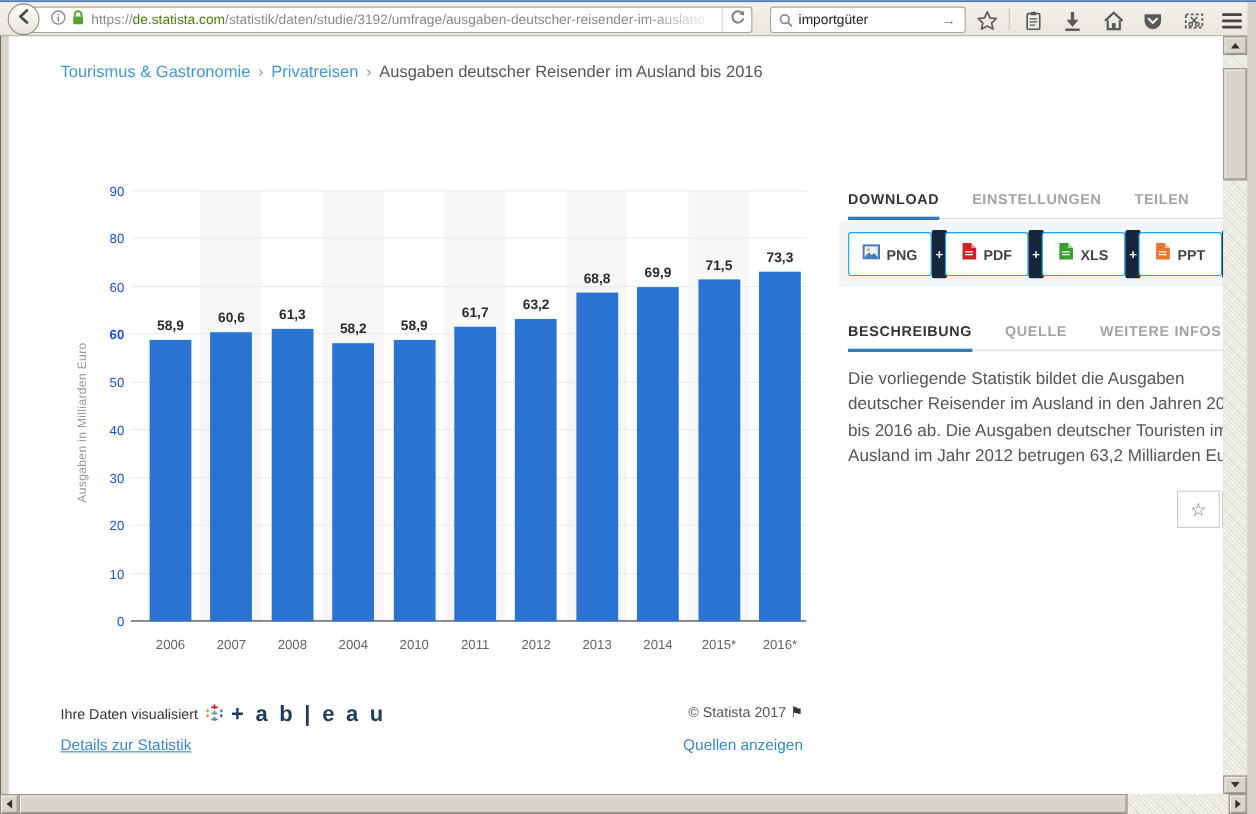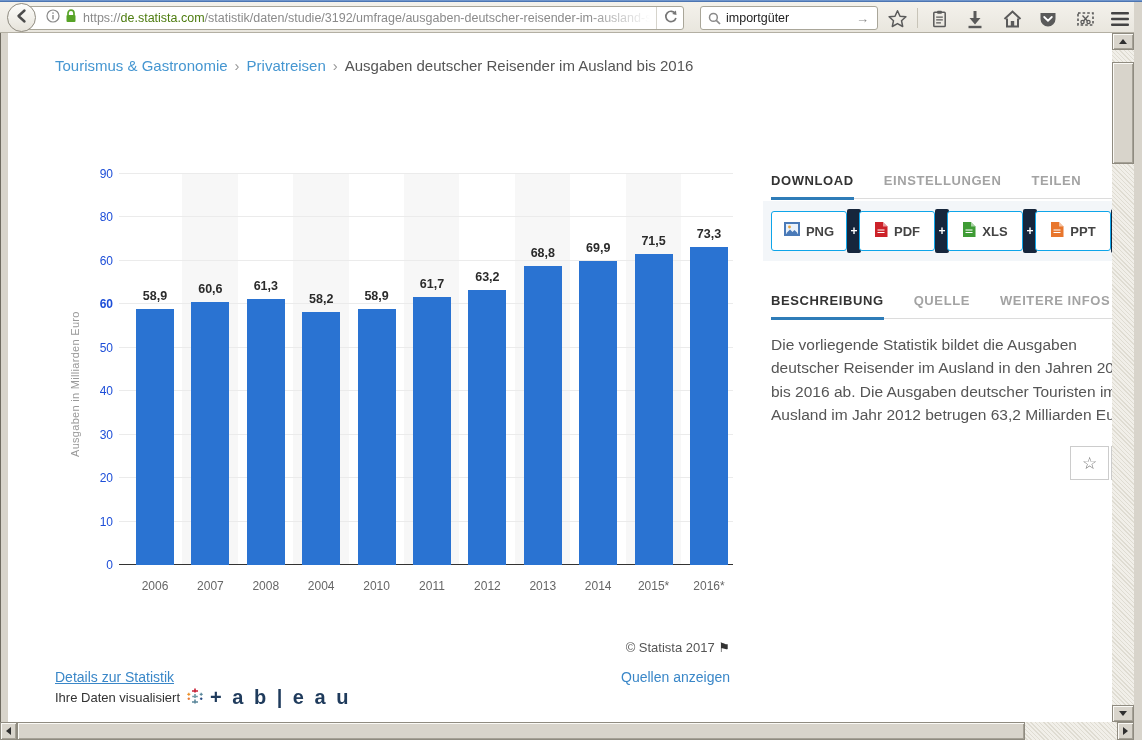--- a/index.html
+++ b/index.html
@@ -79,21 +79,21 @@
               border-radius:2px; color:#fff; font-size:12px; font-weight:bold; display:flex;
               align-items:center; justify-content:center; }
   .desc { position:absolute; left:8px; top:300px; width:368px; font-size:15.5px; line-height:1.5;
           color:#555; }
   .fav-box { position:absolute; top:413px; width:39px; height:34px; background:#fff;
              border:1px solid #ccc; display:flex; align-items:center; justify-content:center;
              font-size:17px; color:#777; cursor:pointer; }
 
   
   .foot-viz { position:absolute; left:47px; top:605px; font-size:13px; color:#333;
-              display:flex; align-items:center; gap:6px;margin-top:48px; }
+              display:flex; align-items:center; gap:6px; }
   .tableau-word { font-size:20px; color:#1f3b5c; letter-spacing:2.5px; font-weight:bold; }
   .foot-copy { position:absolute; left:520px; top:607px; width:202px; text-align:right;
                font-size:13px; color:#555; }
   .flag { color:#333; }
   .foot-link { position:absolute; top:636px; font-size:14px; color:#3a87c8; cursor:pointer; }
   #details-link { left:47px;text-decoration:underline; }
   #sources-link { left:520px; width:202px; text-align:right; }
 
   
   .checker { background-color:#f1efe9;

